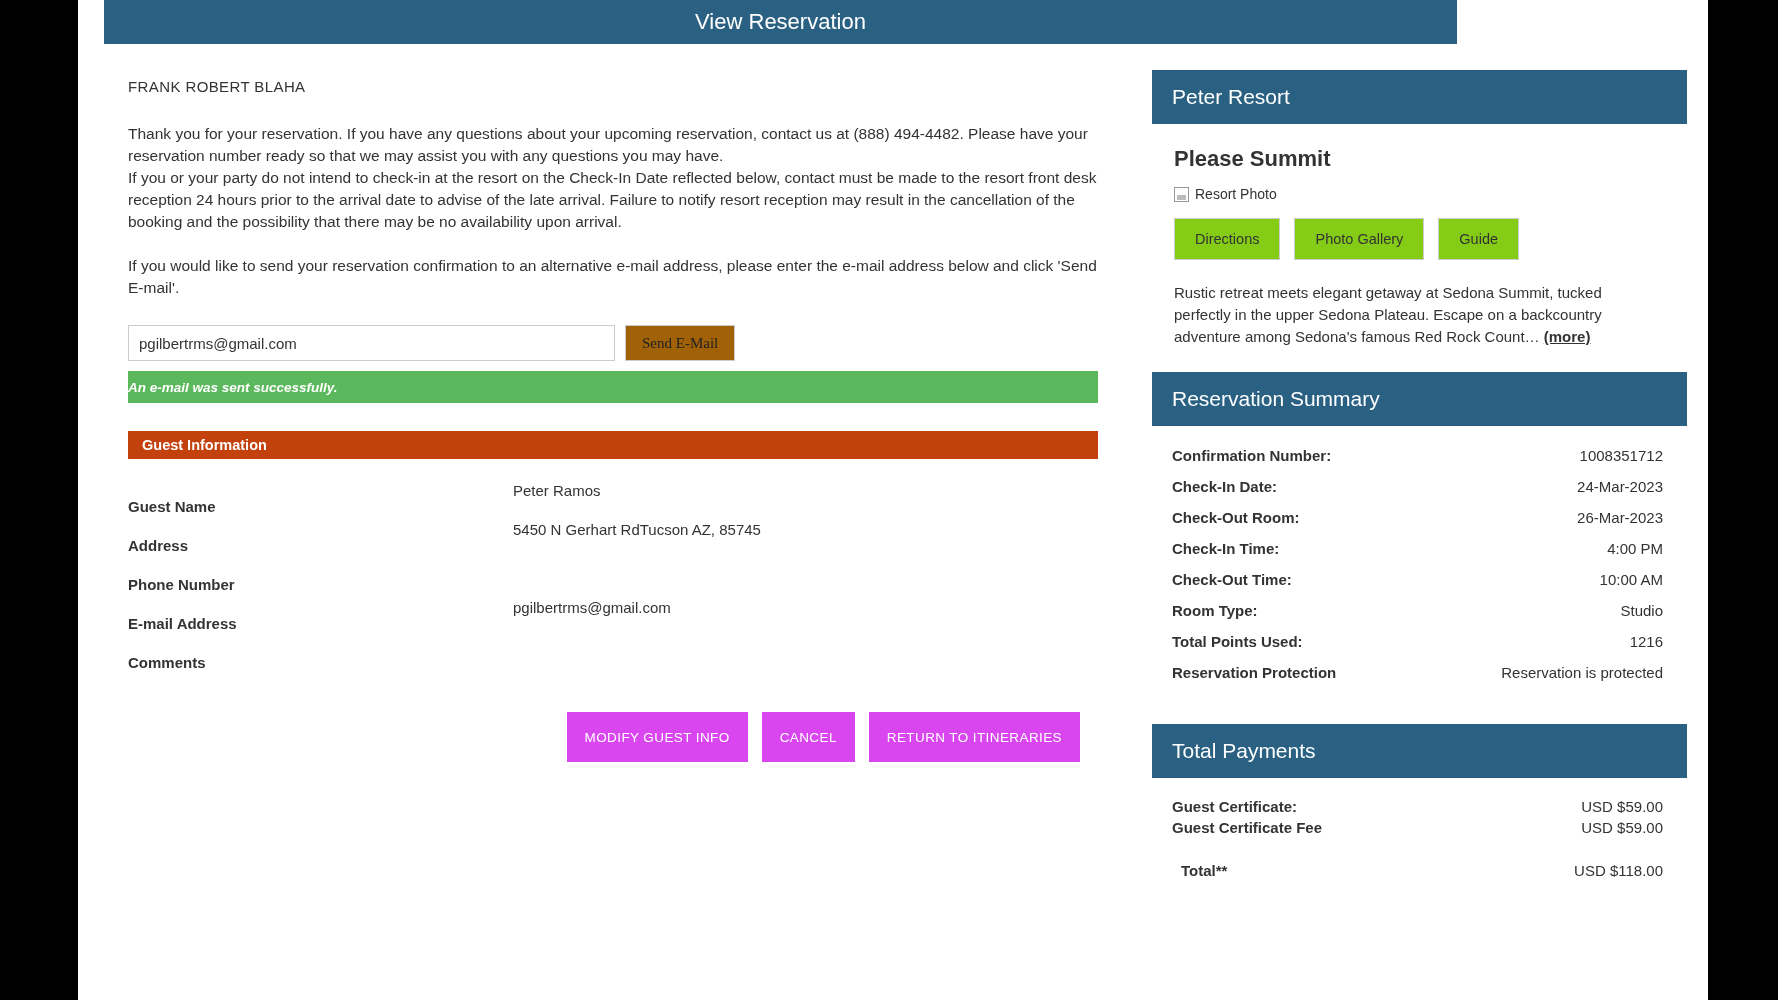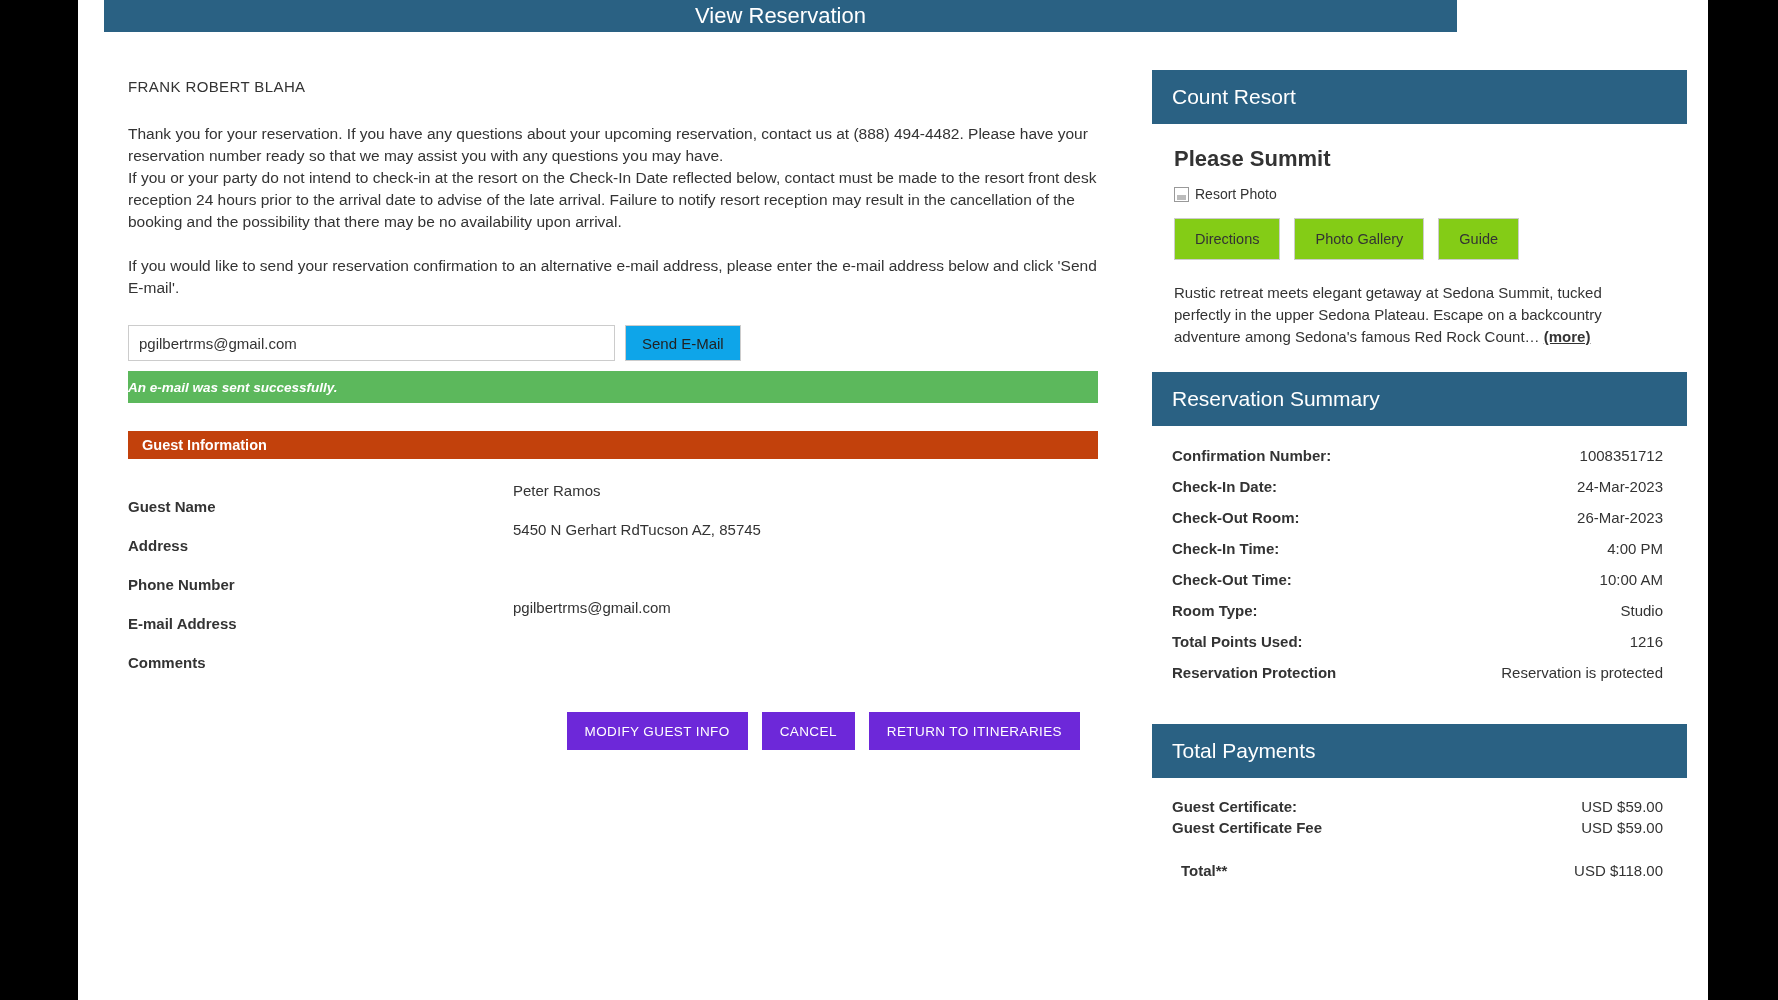--- a/index.html
+++ b/index.html
@@ -23,21 +23,21 @@
   }
   .strip-right {
     position: absolute;
     left: 1708px; top: 0; width: 70px; height: 1000px;
     background: #000;
   }
 
   
   .view-header {
     position: absolute;
-    left: 104px; top: 0; width: 1353px; height: 32px;
+    left: 104px; top: 0; width: 1353px; height: 44px;
     background: #2a6183;
     color: #ffffff;
     display: flex; align-items: center; justify-content: center;
     font-size: 22px;
     font-weight: 400;
   }
 
   
   .left-col {
     position: absolute;
@@ -73,25 +73,25 @@
     padding: 0 10px;
     font-size: 15px;
     color: #333;
     font-family: "Liberation Sans", sans-serif;
     outline: none;
   }
   .send-btn {
     height: 36px;
     padding: 0 16px;
     border: 1px solid #ccc;
-    background: #0ea5e9;
+    background: #a16207;
     font-size: 15px;
     color: #222;
     cursor: pointer;
-    font-family: Liberation Sans, sans-serif;
+    font-family: Liberation Serif, serif;
   }
   .alert-success {
     margin-top: 10px;
     width: 970px; height: 32px;
     background: #5cb85c;
     color: #ffffff;
     display: flex; align-items: center;
     font-size: 13.5px;
     font-style: italic;
     font-weight: 600;
@@ -127,24 +127,24 @@
   }
   .btn-row {
     margin-top: 38px;
     width: 970px;
     display: flex;
     justify-content: flex-end;
     gap: 14px;
     padding-right: 18px;
   }
   .pink-btn {
-    background: #6d28d9;
+    background: #d946ef;
     color: #ffffff;
     border: none;
-    height: 38px;
+    height: 50px;
     padding: 0 18px;
     font-size: 13.5px;
     letter-spacing: 0.4px;
     cursor: pointer;
     font-family: "Liberation Sans", sans-serif;
   }
 
   
   .right-col {
     position: absolute;
@@ -286,21 +286,21 @@
     <div class="btn-row">
       <button class="pink-btn">MODIFY GUEST INFO</button>
       <button class="pink-btn">CANCEL</button>
       <button class="pink-btn">RETURN TO ITINERARIES</button>
     </div>
   </div>
 
   <div class="right-col">
 
     <div>
-      <div class="panel-head">Count Resort</div>
+      <div class="panel-head">Peter Resort</div>
       <div class="panel-body">
         <div class="resort-name">Please Summit</div>
         <div class="broken-img">
           <span class="ph"></span>
           <span>Resort Photo</span>
         </div>
         <div class="chip-row">
           <div class="chip">Directions</div>
           <div class="chip">Photo Gallery</div>
           <div class="chip">Guide</div>

